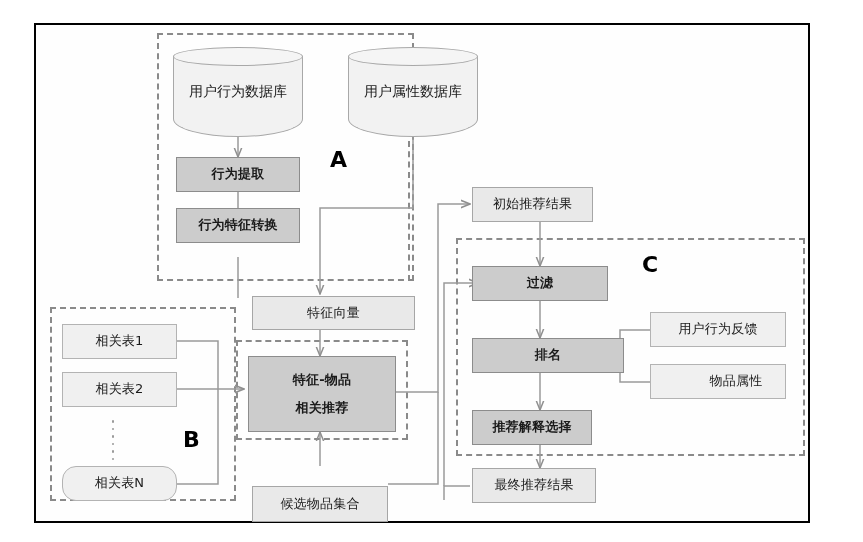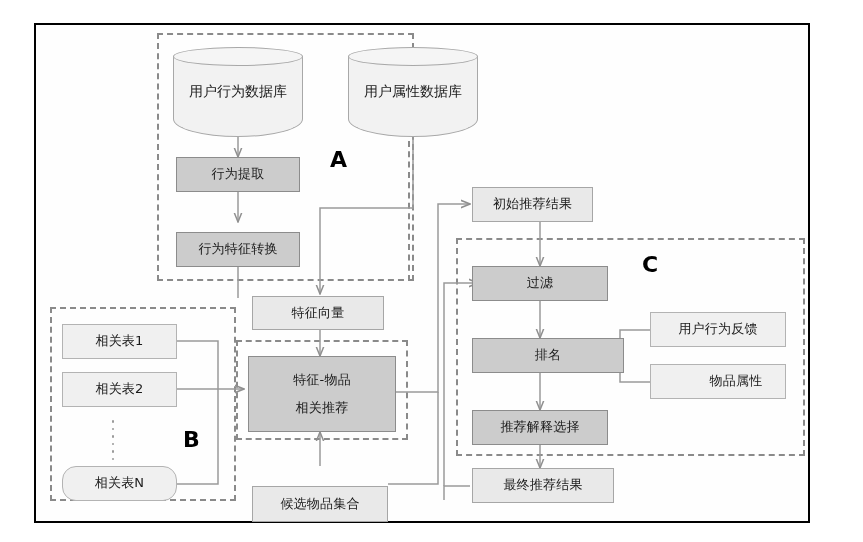--- a/index.html
+++ b/index.html
@@ -40,20 +40,21 @@
     justify-content: center;
     text-align: center;
     color: #1a1a1a;
     line-height: 1.25;
     font-size: 13px;
     letter-spacing: 0.2px;
   }
   .box-dark {
     background: #cccccc;
     border: 1.6px solid #8c8c8c;
+    font-weight: bold;
   }
   .box-light {
     background: #e9e9e9;
     border: 1.4px solid #a6a6a6;
   }
   .box-pale {
     background: #f0f0f0;
     border: 1.4px solid #b3b3b3;
   }
   .group {
@@ -197,25 +198,25 @@
   <div class="cylinder" style="left:348px; top:47px; width:130px; height:90px;">
     <div class="cyl-body"></div>
     <div class="cyl-top"></div>
     <div class="cyl-text">用户属性数据库</div>
   </div>
 
   <div class="node box-dark" style="left:176px; top:157px; width:124px; height:35px;">
     <span>行为提取</span>
   </div>
 
-  <div class="node box-dark" style="left:176px; top:232px; width:124px; height:35px;">
+  <div class="node box-dark" style="left:176px; top:208px; width:124px; height:35px;">
     <span>行为特征转换</span>
   </div>
 
-  <div class="node box-light" style="left:252px; top:296px; width:132px; height:34px;">
+  <div class="node box-light" style="left:252px; top:296px; width:163px; height:34px;">
     <span>特征向量</span>
   </div>
 
   <div class="node box-pale" style="left:62px; top:324px; width:115px; height:35px;">
     <span>相关表1</span>
   </div>
 
   <div class="node box-pale" style="left:62px; top:372px; width:115px; height:35px;text-align:right;">
     <span>相关表2</span>
   </div>
@@ -247,25 +248,25 @@
   </div>
 
   <div class="node box-dark" style="left:472px; top:266px; width:136px; height:35px;">
     <span>过滤</span>
   </div>
 
   <div class="node box-dark" style="left:472px; top:338px; width:152px; height:35px;">
     <span>排名</span>
   </div>
 
-  <div class="node box-dark" style="left:472px; top:410px; width:136px; height:35px;">
+  <div class="node box-dark" style="left:472px; top:410px; width:120px; height:35px;">
     <span>推荐解释选择</span>
   </div>
 
-  <div class="node box-light" style="left:472px; top:468px; width:142px; height:35px;">
+  <div class="node box-light" style="left:472px; top:468px; width:124px; height:35px;">
     <span>最终推荐结果</span>
   </div>
 
   <div class="node box-pale" style="left:650px; top:312px; width:136px; height:35px;">
     <span>用户行为反馈</span>
   </div>
 
   <div class="node box-pale" style="left:650px; top:364px; width:136px; height:35px;padding-left:36px;">
     <span>物品属性</span>
   </div>

